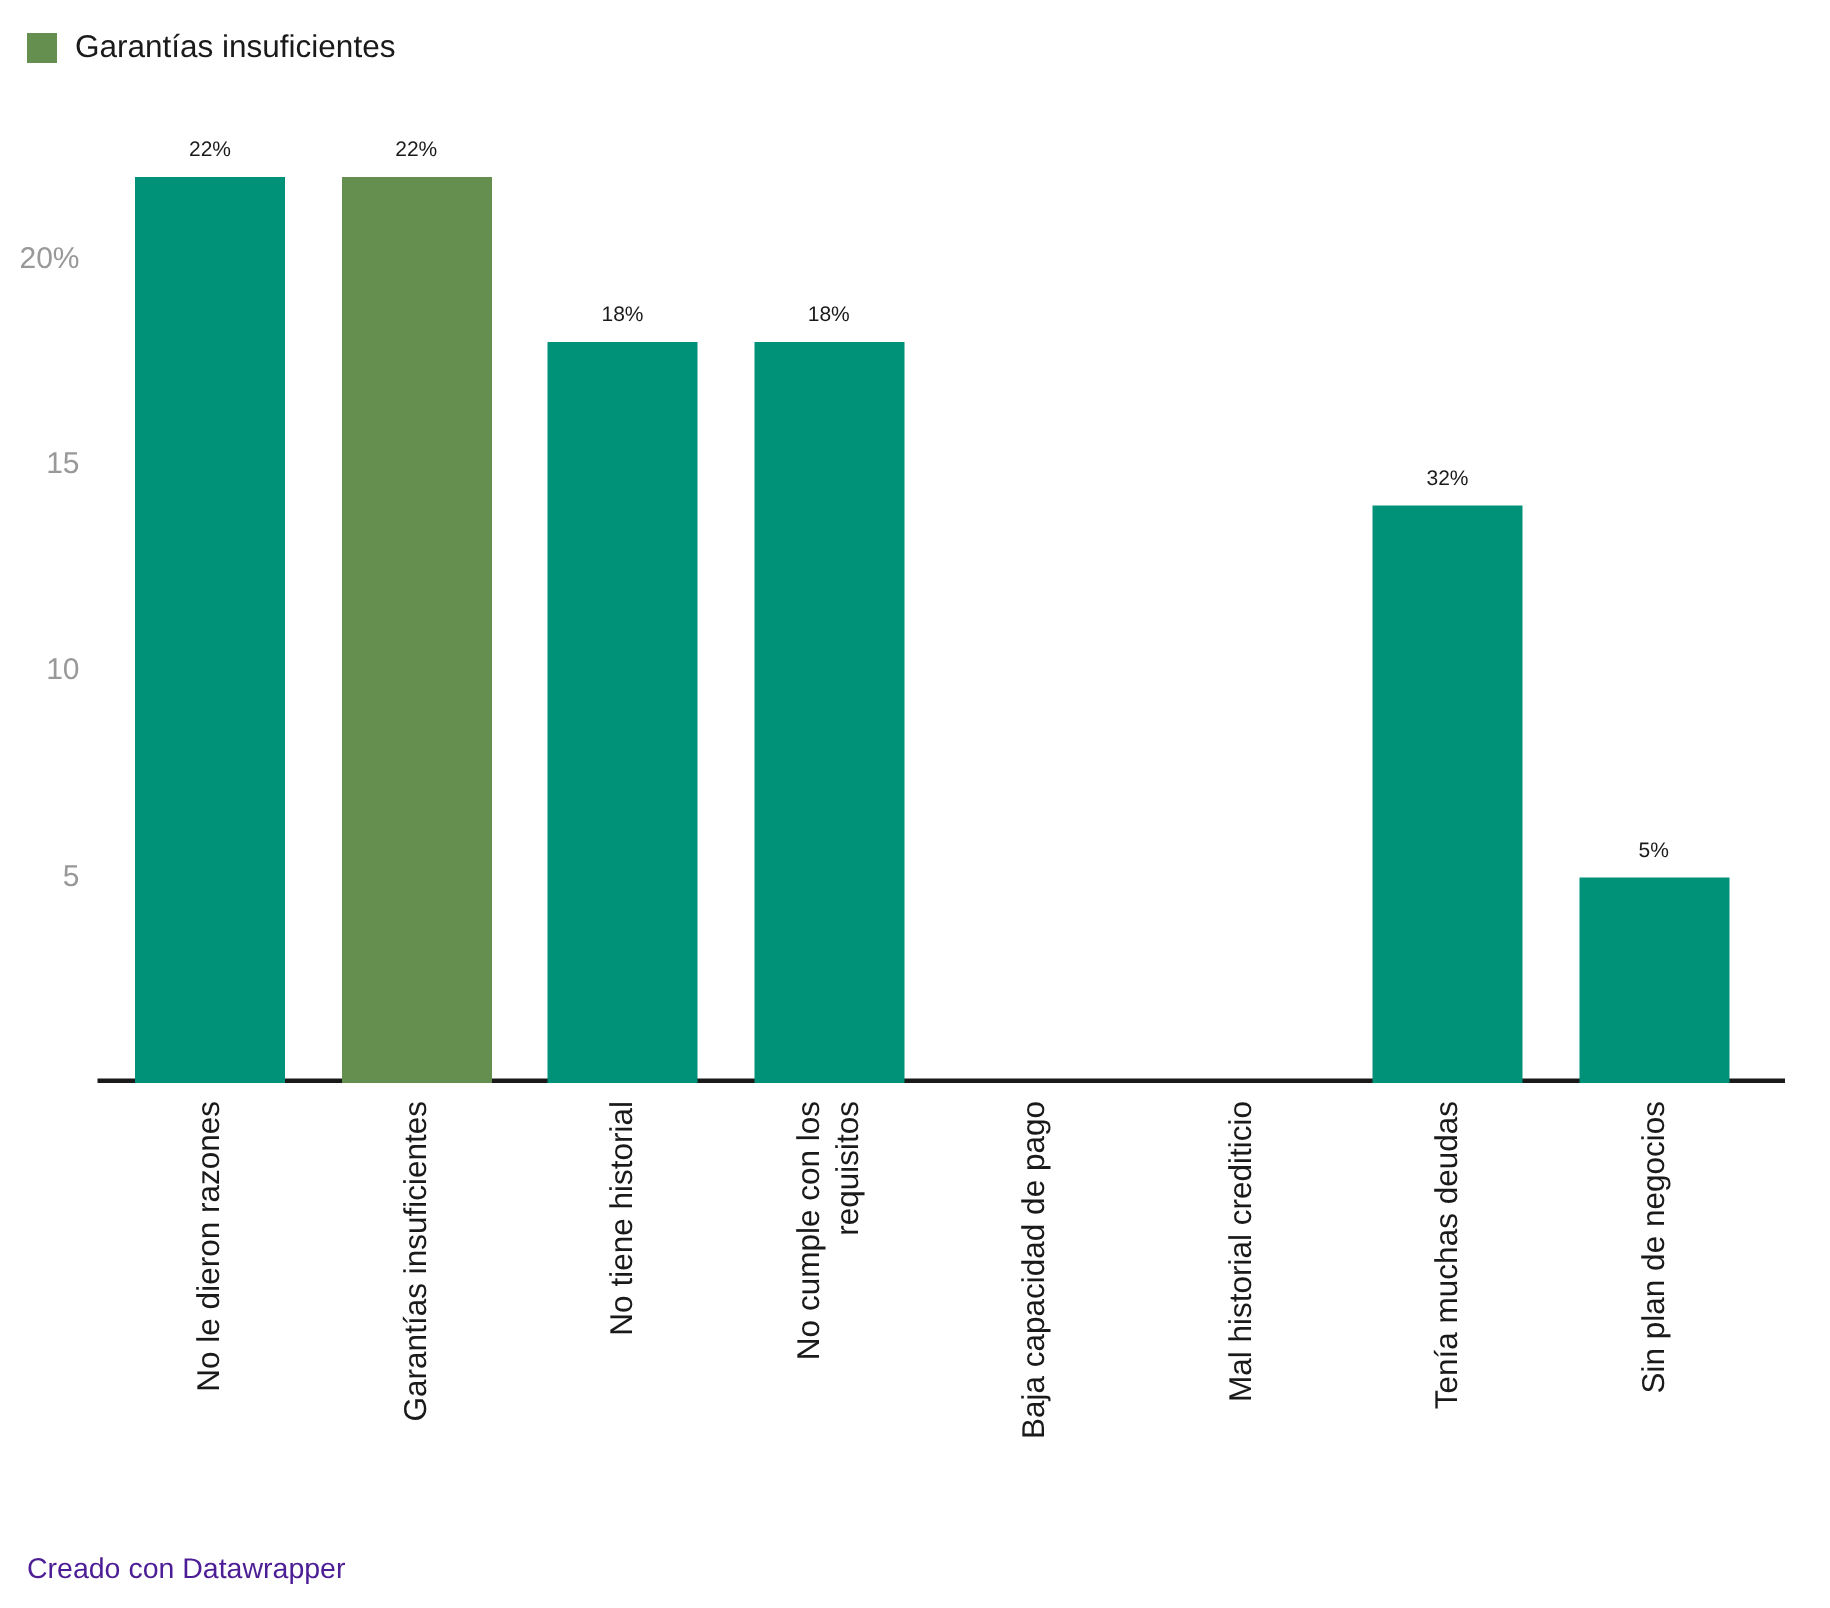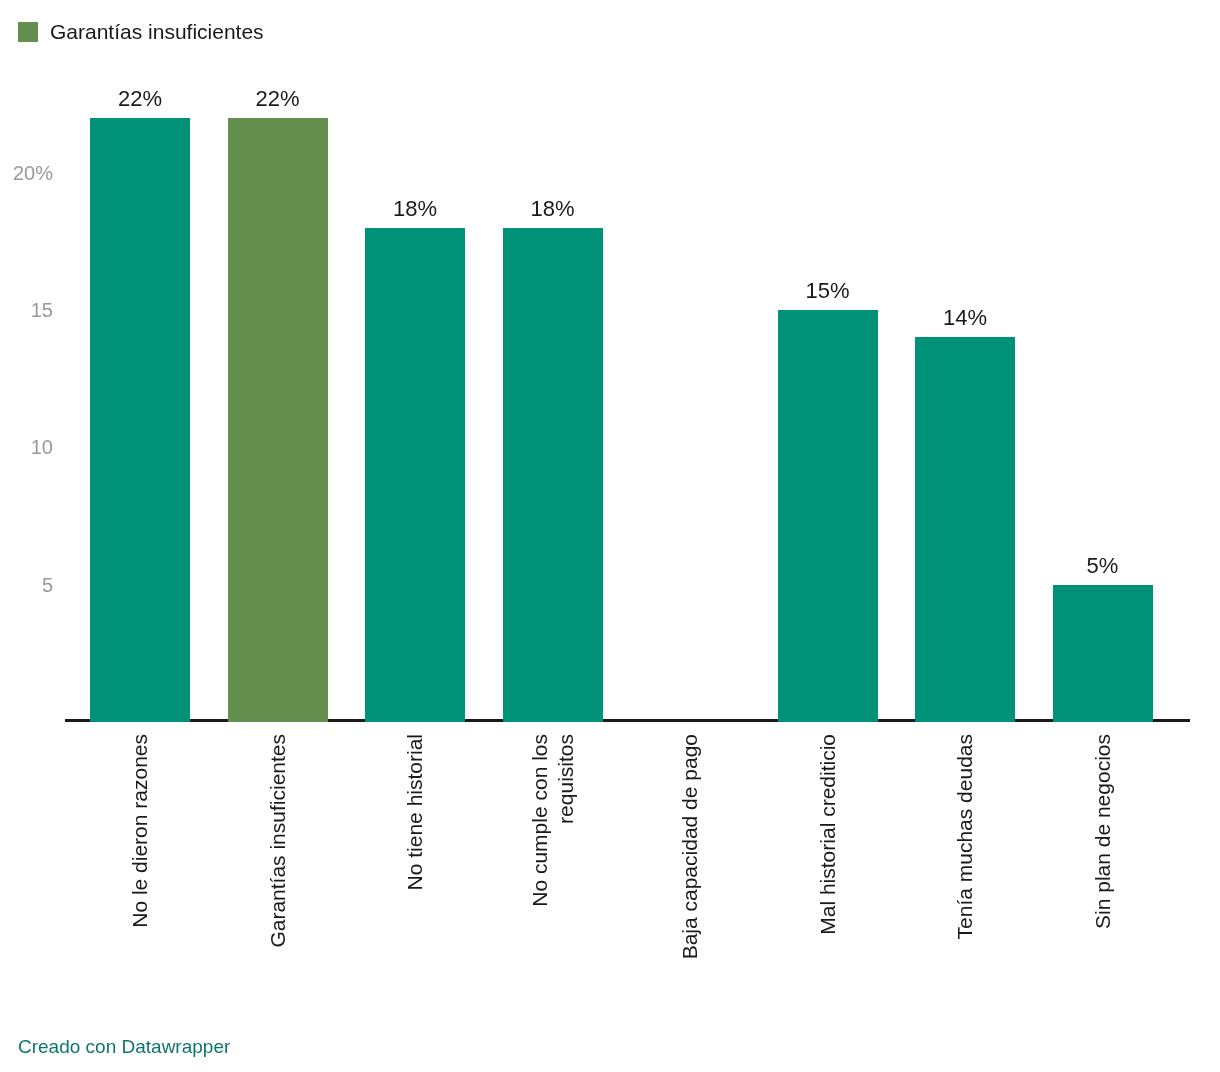--- a/index.html
+++ b/index.html
@@ -92,21 +92,21 @@
     background: #009179;
   }
   .bar.highlight {
     background: #658f4e;
   }
   .bar-value {
     position: absolute;
     left: 0;
     width: 100px;
     text-align: center;
-    font-size: 22px;
+    font-size: 14px;
     color: #1a1a1a;
     line-height: 26px;
     white-space: nowrap;
   }
 
   
   .cat-label {
     position: absolute;
     top: 734px;
     width: 250px;
@@ -131,21 +131,21 @@
     width: 0;
     height: 0;
   }
 
   
   .footer {
     position: absolute;
     left: 18px;
     top: 1035px;
     font-size: 19px;
-    color: #0f766e;
+    color: #4c1d95;
     line-height: 24px;
     white-space: nowrap;
   }
 </style>
 </head>
 <body>
 
 <div class="legend">
   <span class="legend-swatch"></span>
   <span class="legend-label">Garantías insuficientes</span>
@@ -167,27 +167,23 @@
         <div class="bar-value" style="bottom: 610.315px;">22%</div>
       </div>
       <div class="bar-slot" style="left: 275px; height: 662px;">
         <div class="bar" title="No tiene historial: 18%" style="height: 494.44px;"></div>
         <div class="bar-value" style="bottom: 500.44px;">18%</div>
       </div>
       <div class="bar-slot" style="left: 412.5px; height: 662px;">
         <div class="bar" title="No cumple con los requisitos: 18%" style="height: 494.44px;"></div>
         <div class="bar-value" style="bottom: 500.44px;">18%</div>
       </div>
-      <div class="bar-slot" style="left: 687.5px; height: 662px;">
-        <div class="bar" title="Mal historial crediticio: 15%" style="height: 412.033px;"></div>
-        <div class="bar-value" style="bottom: 418.033px;">15%</div>
-      </div>
       <div class="bar-slot" style="left: 825px; height: 662px;">
         <div class="bar" title="Tenía muchas deudas: 14%" style="height: 384.564px;"></div>
-        <div class="bar-value" style="bottom: 390.564px;">14%</div>
+        <div class="bar-value" style="bottom: 390.564px;">32%</div>
       </div>
       <div class="bar-slot" style="left: 962.5px; height: 662px;">
         <div class="bar" title="Sin plan de negocios: 5%" style="height: 137.344px;"></div>
         <div class="bar-value" style="bottom: 143.344px;">5%</div>
       </div>
     </div>
 <div class="cat-label-wrap" style="left: 140px;">
       <div class="cat-label" style="left: 0px; margin-left: -13px;">No le dieron razones</div>
     </div>
     <div class="cat-label-wrap" style="left: 277.5px;">

